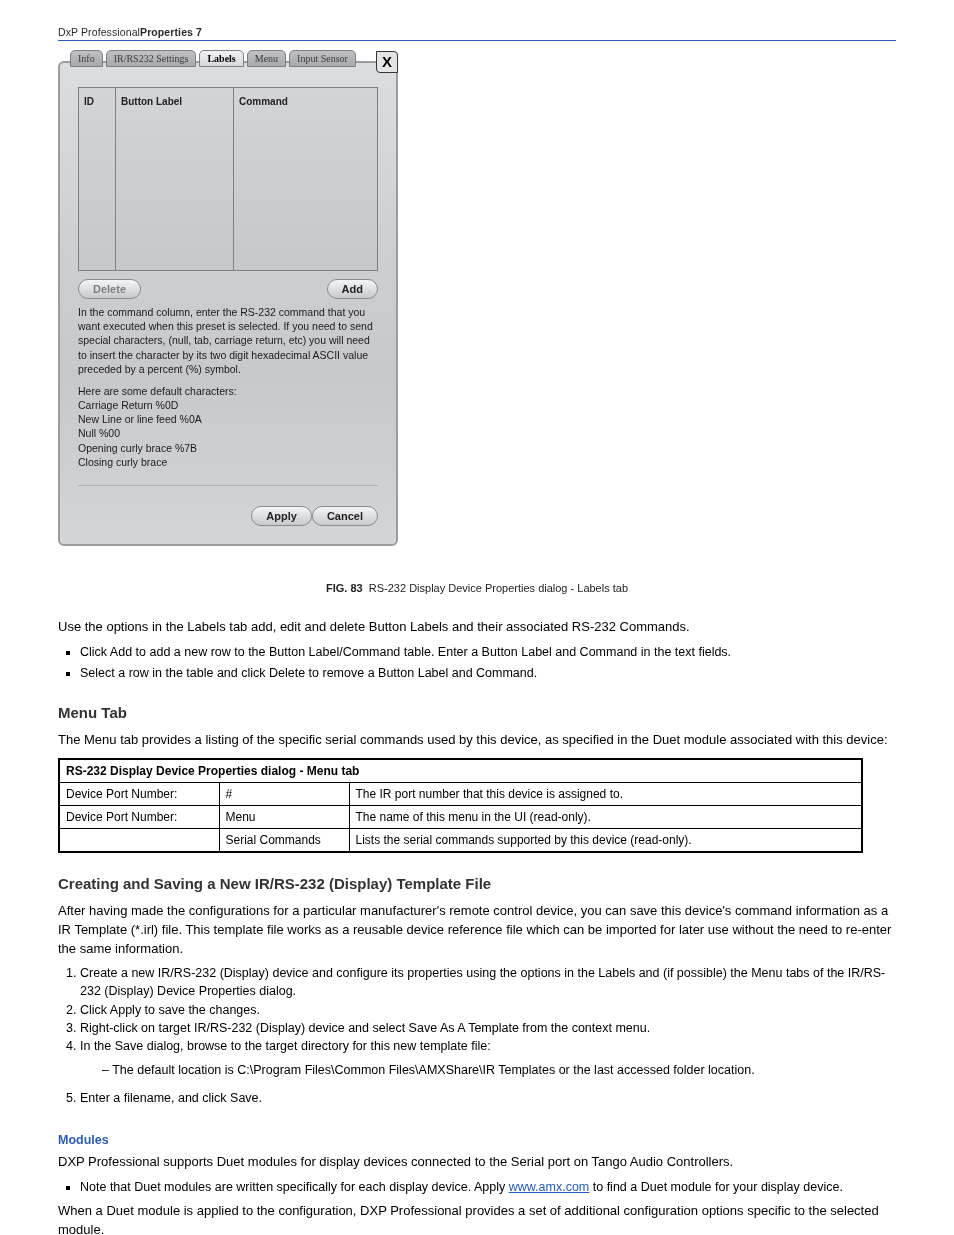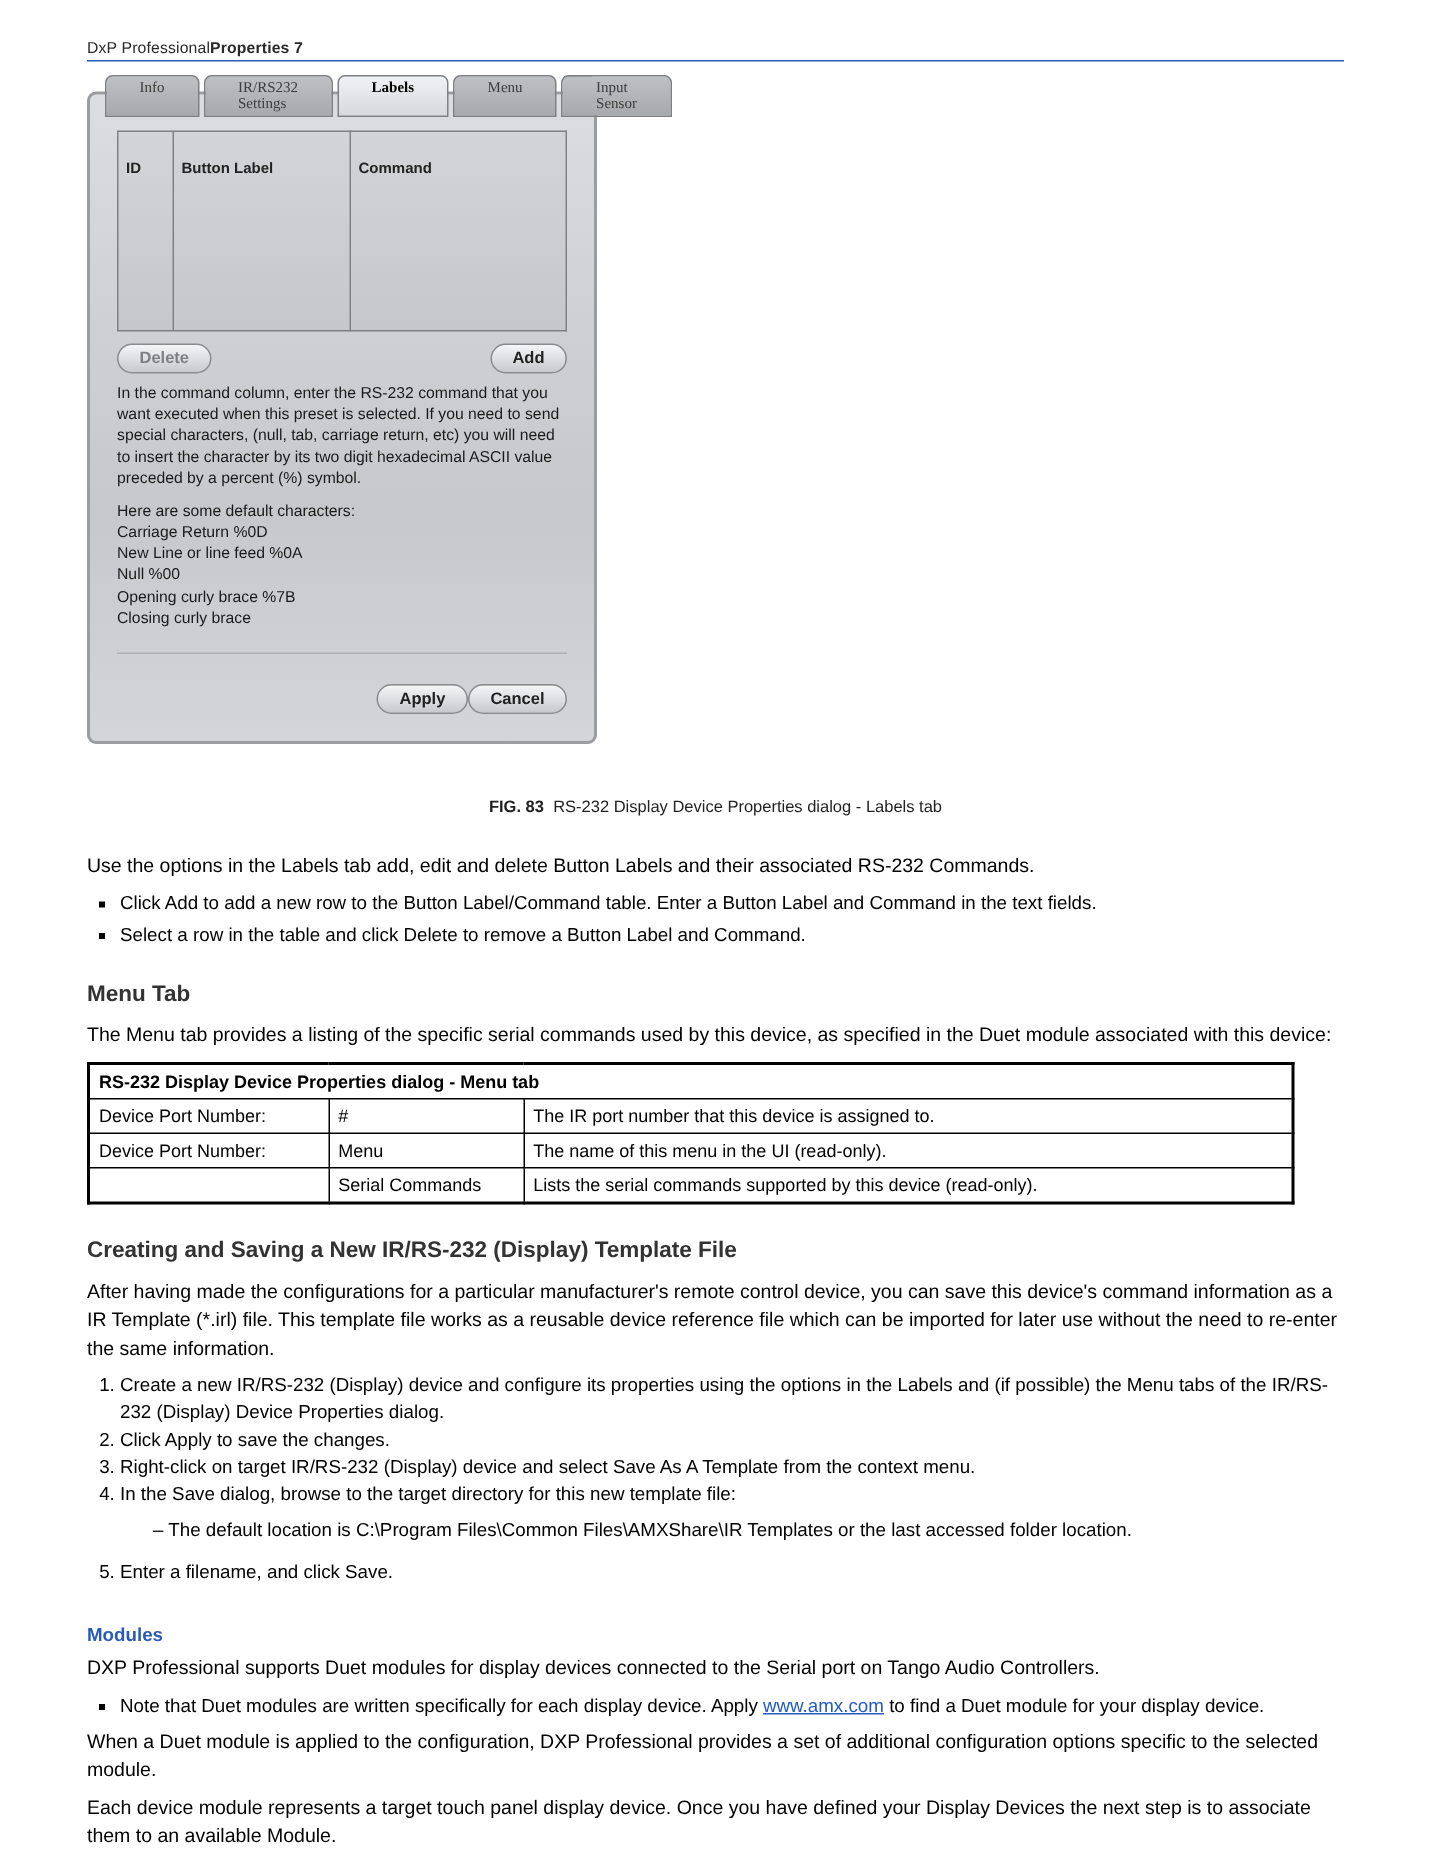--- a/index.html
+++ b/index.html
@@ -53,21 +53,21 @@
     color:#000;
   }
   
   .tabs{
     position:absolute;
     top:-13px; left:10px;
     display:flex; gap:3px;
   }
   .tab{
     font-size:10px;
-    padding:2px 22px;
+    padding:2px 7px;
     background:linear-gradient(#bfc0c3,#a8a9ac);
     color:#3c3c3c;
     border:1px solid #7f8083;
     border-radius:5px 5px 0 0;
     font-family:Georgia,serif;
     cursor:default;
   }
   .tab.active{
     background:linear-gradient(#f0f1f4,#d7d8db);
     color:#000;
@@ -75,24 +75,24 @@
   }
 
   .tbl-area{
     margin-top:8px;
     display:flex;
     gap:0;
   }
   .listcol{
     background:linear-gradient(#d3d4d7,#c6c7ca);
     border:1px solid #7f8083;
-    height:134px;
+    height:184px;
     font-size:10px;
     font-weight:bold;
-    padding:19px 5px;
+    padding:8px 5px;
     color:#222;
   }
   .col-id{width:38px;}
   .col-label{width:118px;border-left:none;}
   .col-cmd{flex:1;border-left:none;}
 
   .btnrow{
     display:flex;
     justify-content:space-between;
     margin:8px 0 6px 0;

